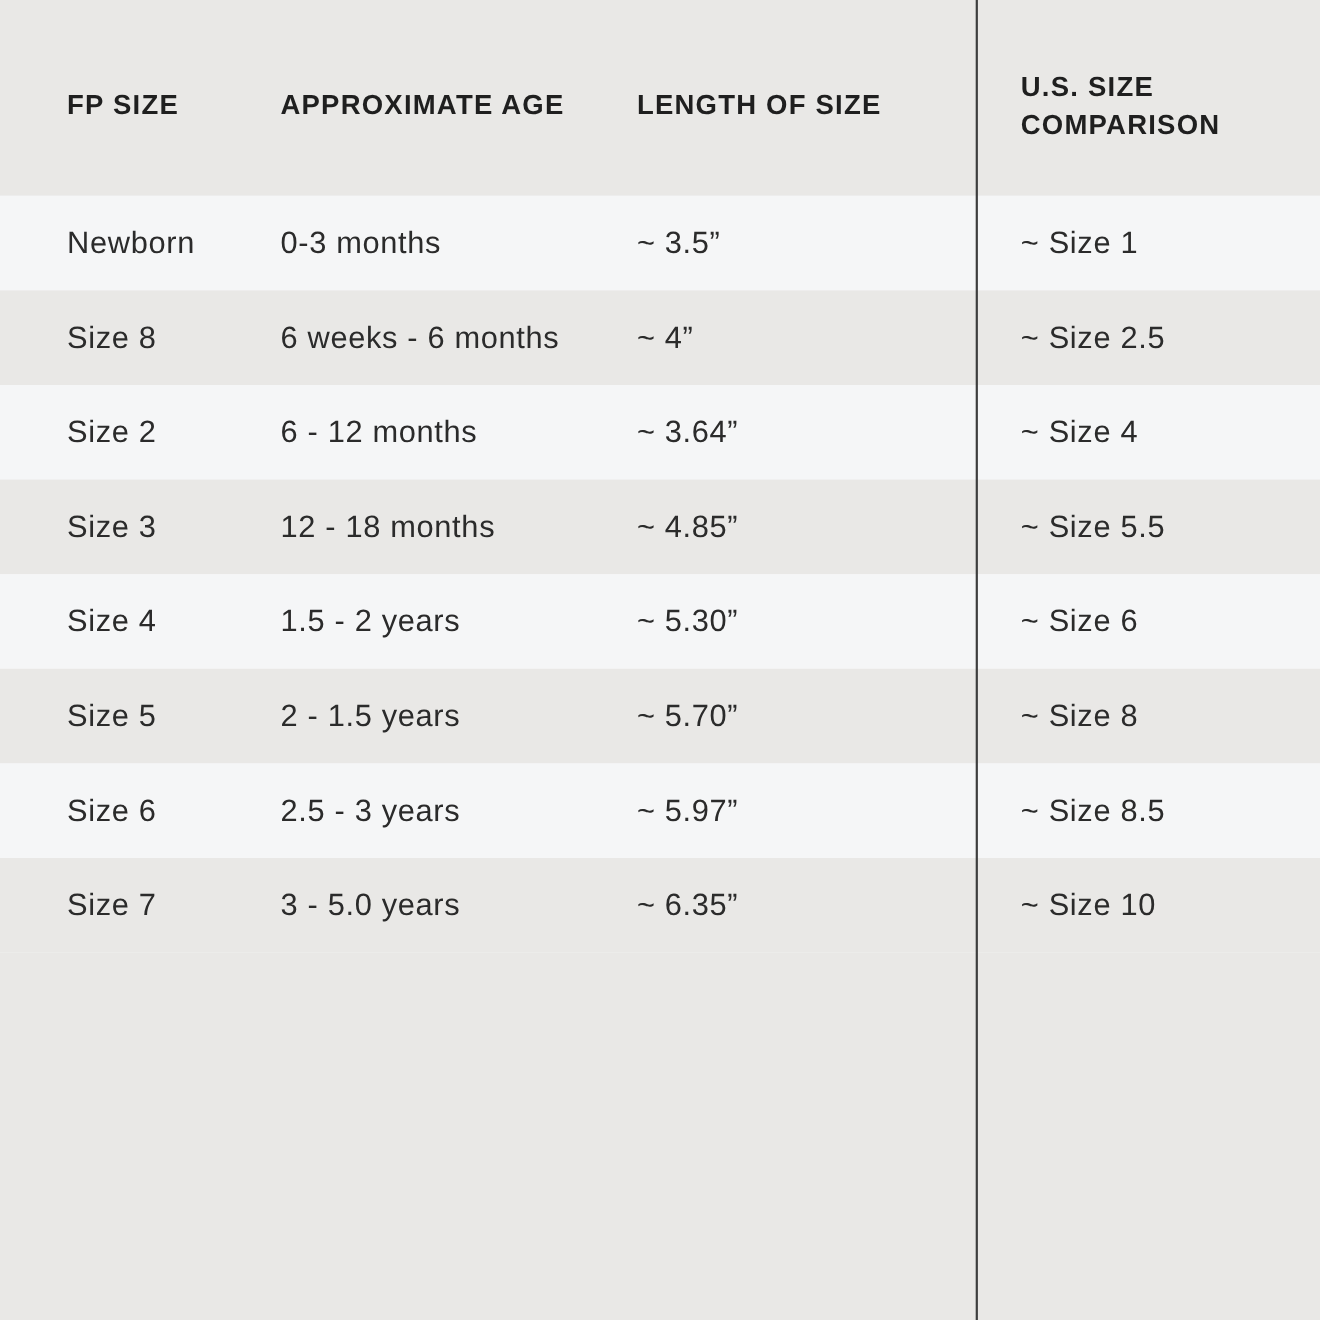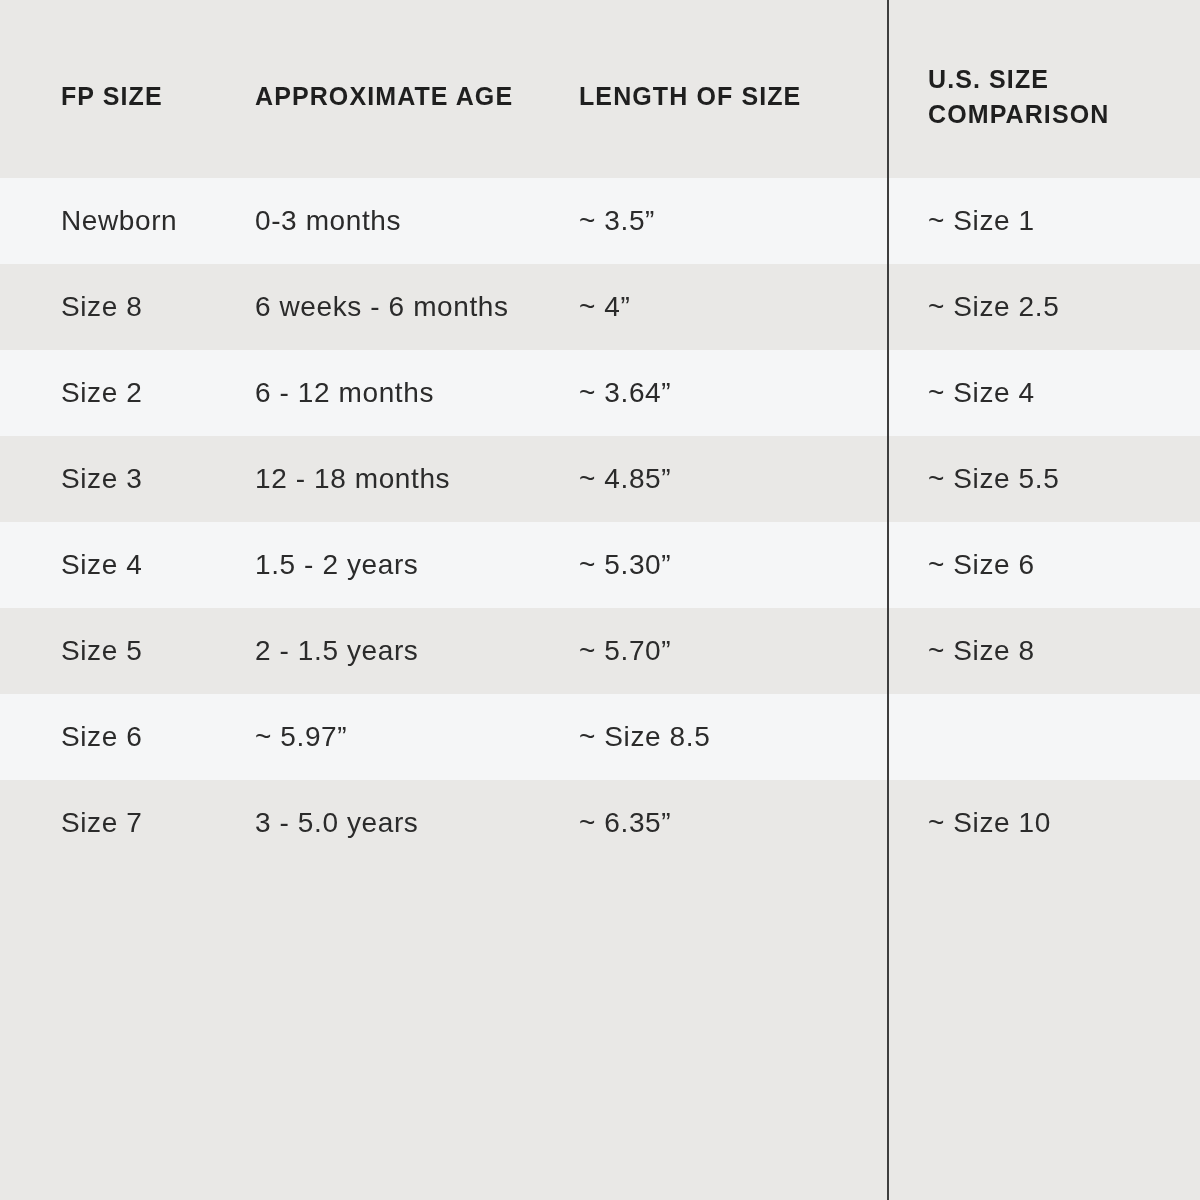--- a/index.html
+++ b/index.html
@@ -115,20 +115,21 @@
 
   <div class="row body-row gray">
     <div class="cell">Size 5</div>
     <div class="cell">2 - 1.5 years</div>
     <div class="cell">~ 5.70”</div>
     <div class="cell">~ Size 8</div>
   </div>
 
   <div class="row body-row light">
     <div class="cell">Size 6</div>
+    <div class="cell">2.5 - 3 years</div>
     <div class="cell">~ 5.97”</div>
     <div class="cell">~ Size 8.5</div>
   </div>
 
   <div class="row body-row gray">
     <div class="cell">Size 7</div>
     <div class="cell">3 - 5.0 years</div>
     <div class="cell">~ 6.35”</div>
     <div class="cell">~ Size 10</div>
   </div>

